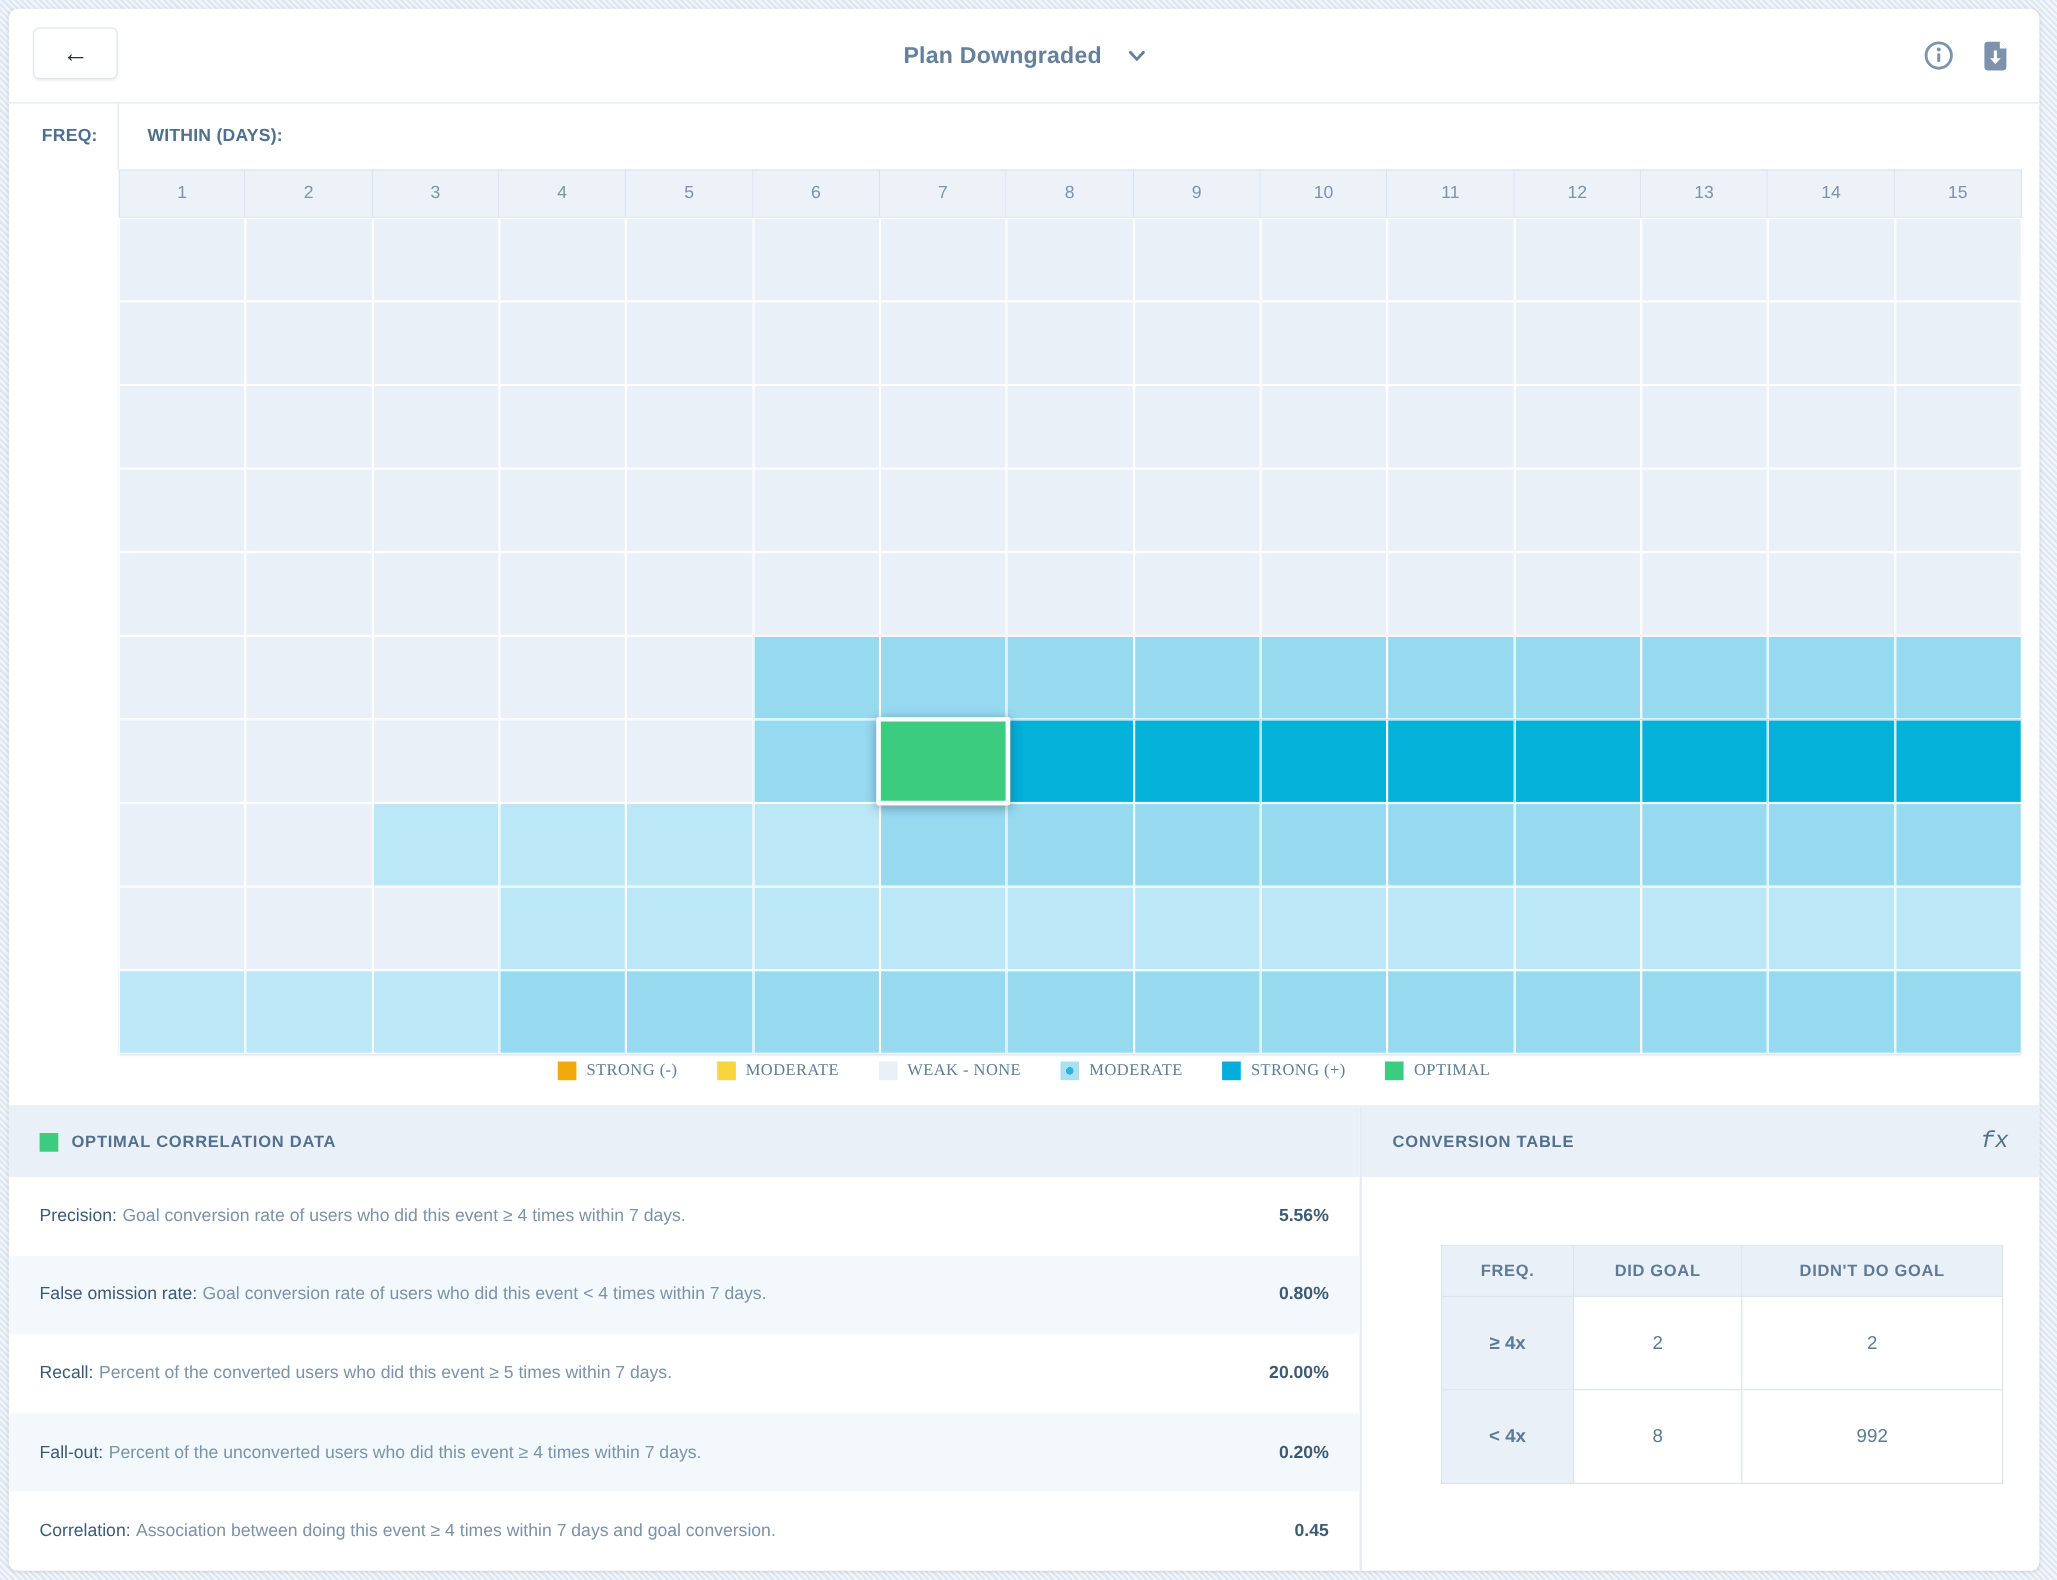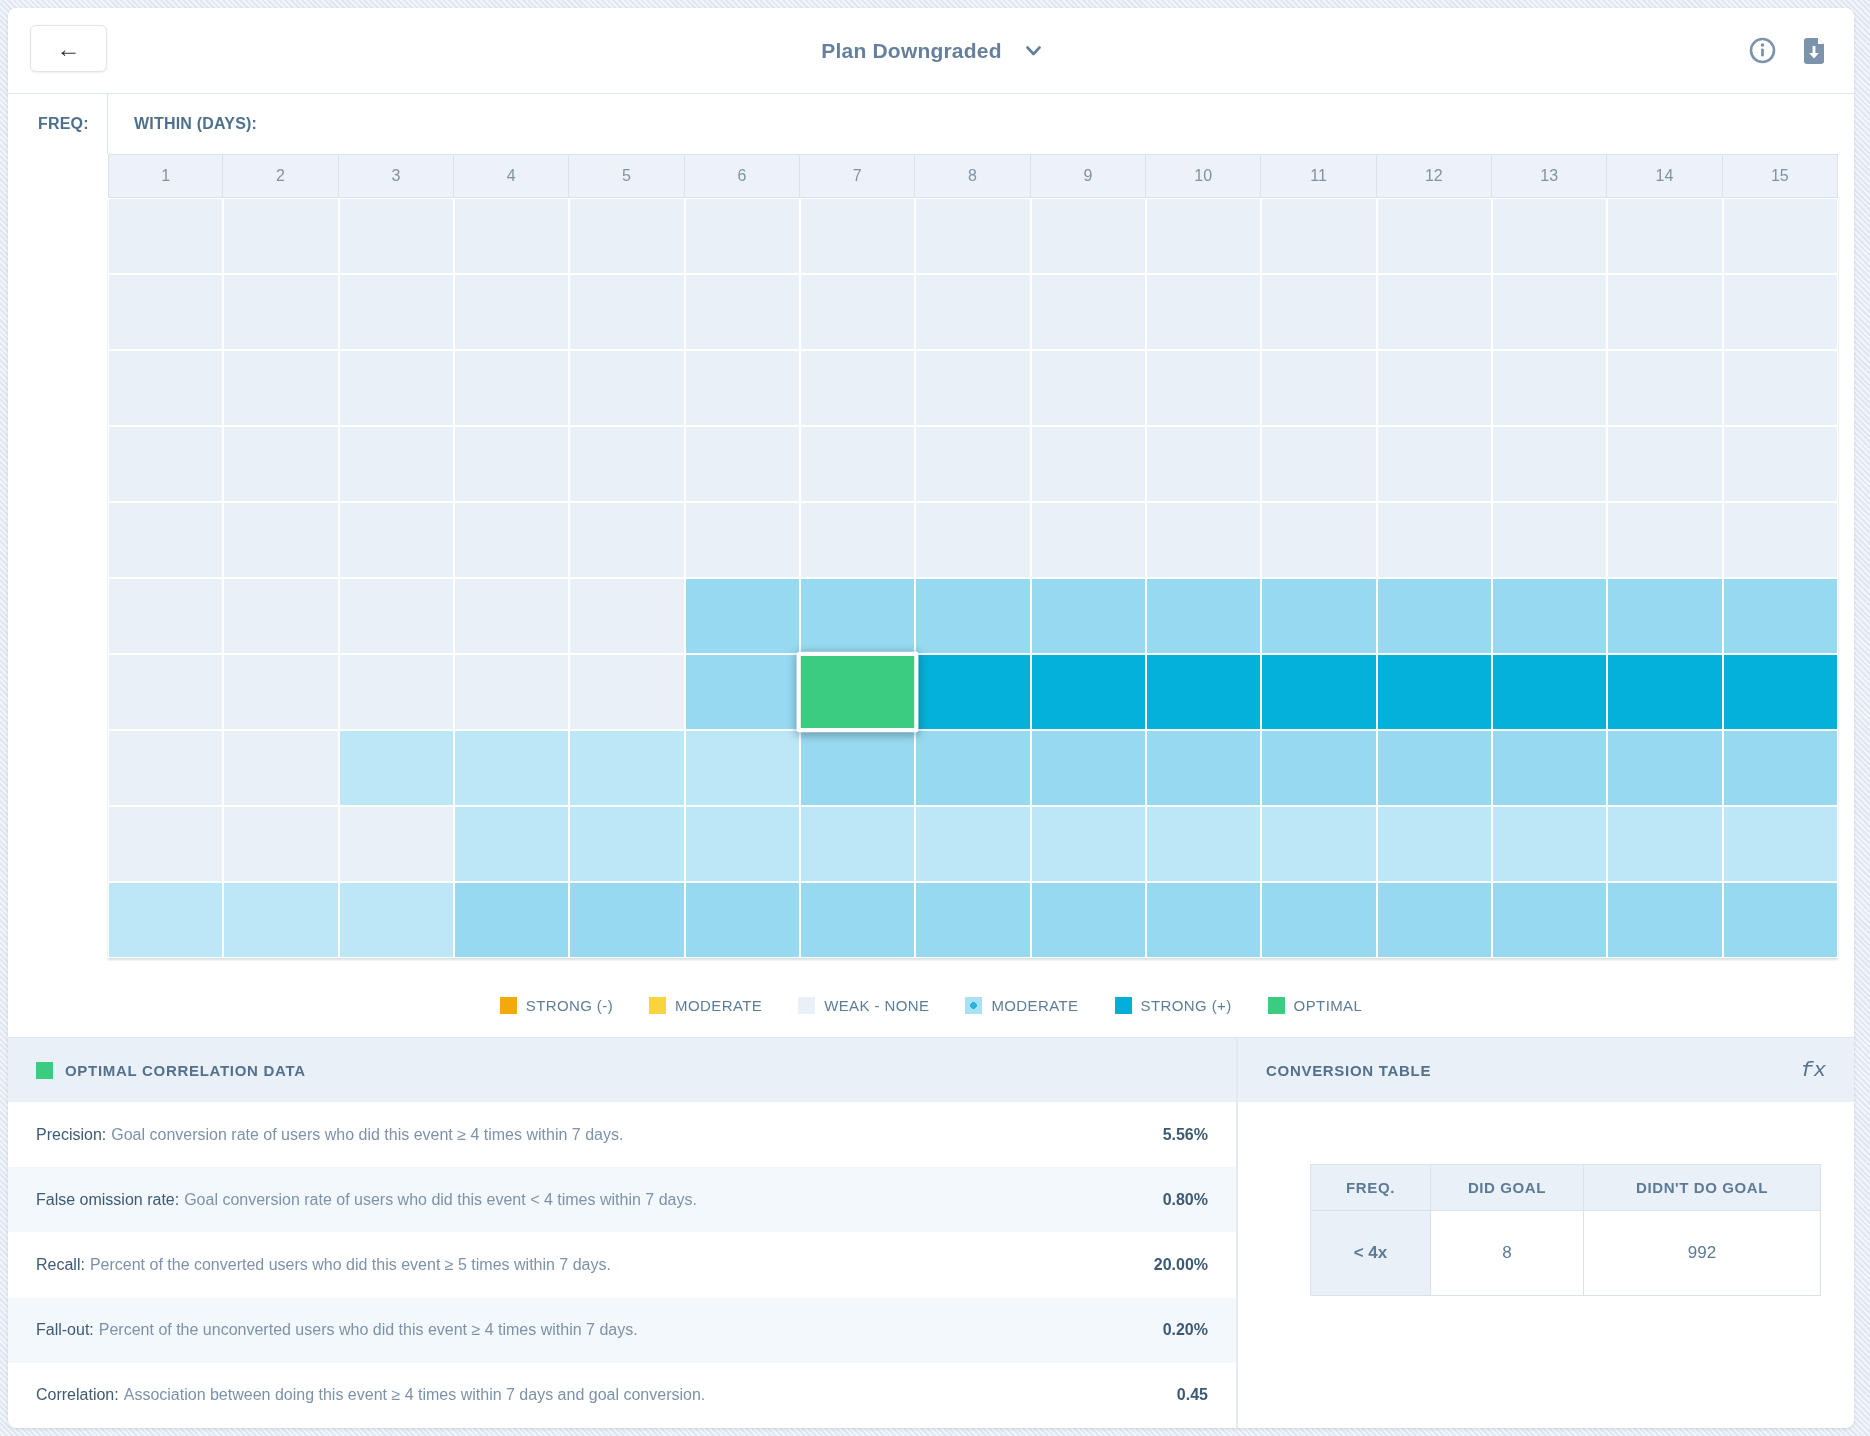--- a/index.html
+++ b/index.html
@@ -43,21 +43,21 @@
   .colcell:first-child { border-left:1px solid #d9e3ee; }
   .cells { display:grid; grid-template-columns:repeat(15,1fr); grid-auto-rows:76px;
     box-shadow:0 2px 2px rgba(165,184,203,.45); }
   .cell { border:1.5px solid #fff; }
   .cell.optimal { border:4px solid #fff; border-radius:2px; transform:scale(1.06);
     box-shadow:0 2px 9px rgba(42,62,82,.45); z-index:2; position:relative; }
   .row-labels { position:absolute; left:0; top:44px; width:100px; }
   .row-label { height:76px; display:flex; align-items:center; justify-content:center;
     width:82px; font-size:16px; color:#5e7e98; }
   
-  .legend { margin-top:36px; height:22px; display:flex; justify-content:center; gap:36px; align-items:center; }
+  .legend { margin-top:4px; height:22px; display:flex; justify-content:center; gap:36px; align-items:center;font-family:Liberation Serif, serif; }
   .legend-item { display:flex; align-items:center; gap:9px; }
   .swatch { width:17px; height:17px; }
   .swatch.dotted { background-image:radial-gradient(#2fb2de 27%, transparent 30%); background-size:4px 4px; }
   .legend-label { font-size:15px; color:#5e7e98; letter-spacing:.4px; }
   
   .panels { flex:1; margin-top:21px; border-top:1px solid #dde5ee; display:flex; }
   .panel-left { width:1230px; flex:0 0 1230px; border-right:2px solid #e4eaf1; display:flex; flex-direction:column; }
   .panel-right { flex:1; display:flex; flex-direction:column; }
   .panel-header { height:64px; flex:0 0 64px; background:#eaf0f7; display:flex; align-items:center; padding:0 28px; }
   .panel-title { font-size:15px; font-weight:bold; color:#53718c; letter-spacing:.7px; }
@@ -358,20 +358,25 @@
         <table class="conv">
           <thead>
               <tr id="conv-head">
                 <th class="c0">FREQ.</th>
                 <th class="c1">DID GOAL</th>
                 <th class="c2">DIDN'T DO GOAL</th>
               </tr>
             </thead>
           <tbody id="conv-body">
               <tr>
+                <td class="freqcol c0">≥ 4x</td>
+                <td class="c1">2</td>
+                <td class="c2">2</td>
+              </tr>
+              <tr>
                 <td class="freqcol c0">&lt; 4x</td>
                 <td class="c1">8</td>
                 <td class="c2">992</td>
               </tr>
             </tbody>
         </table>
       </div>
     </div>
 
   </div>

